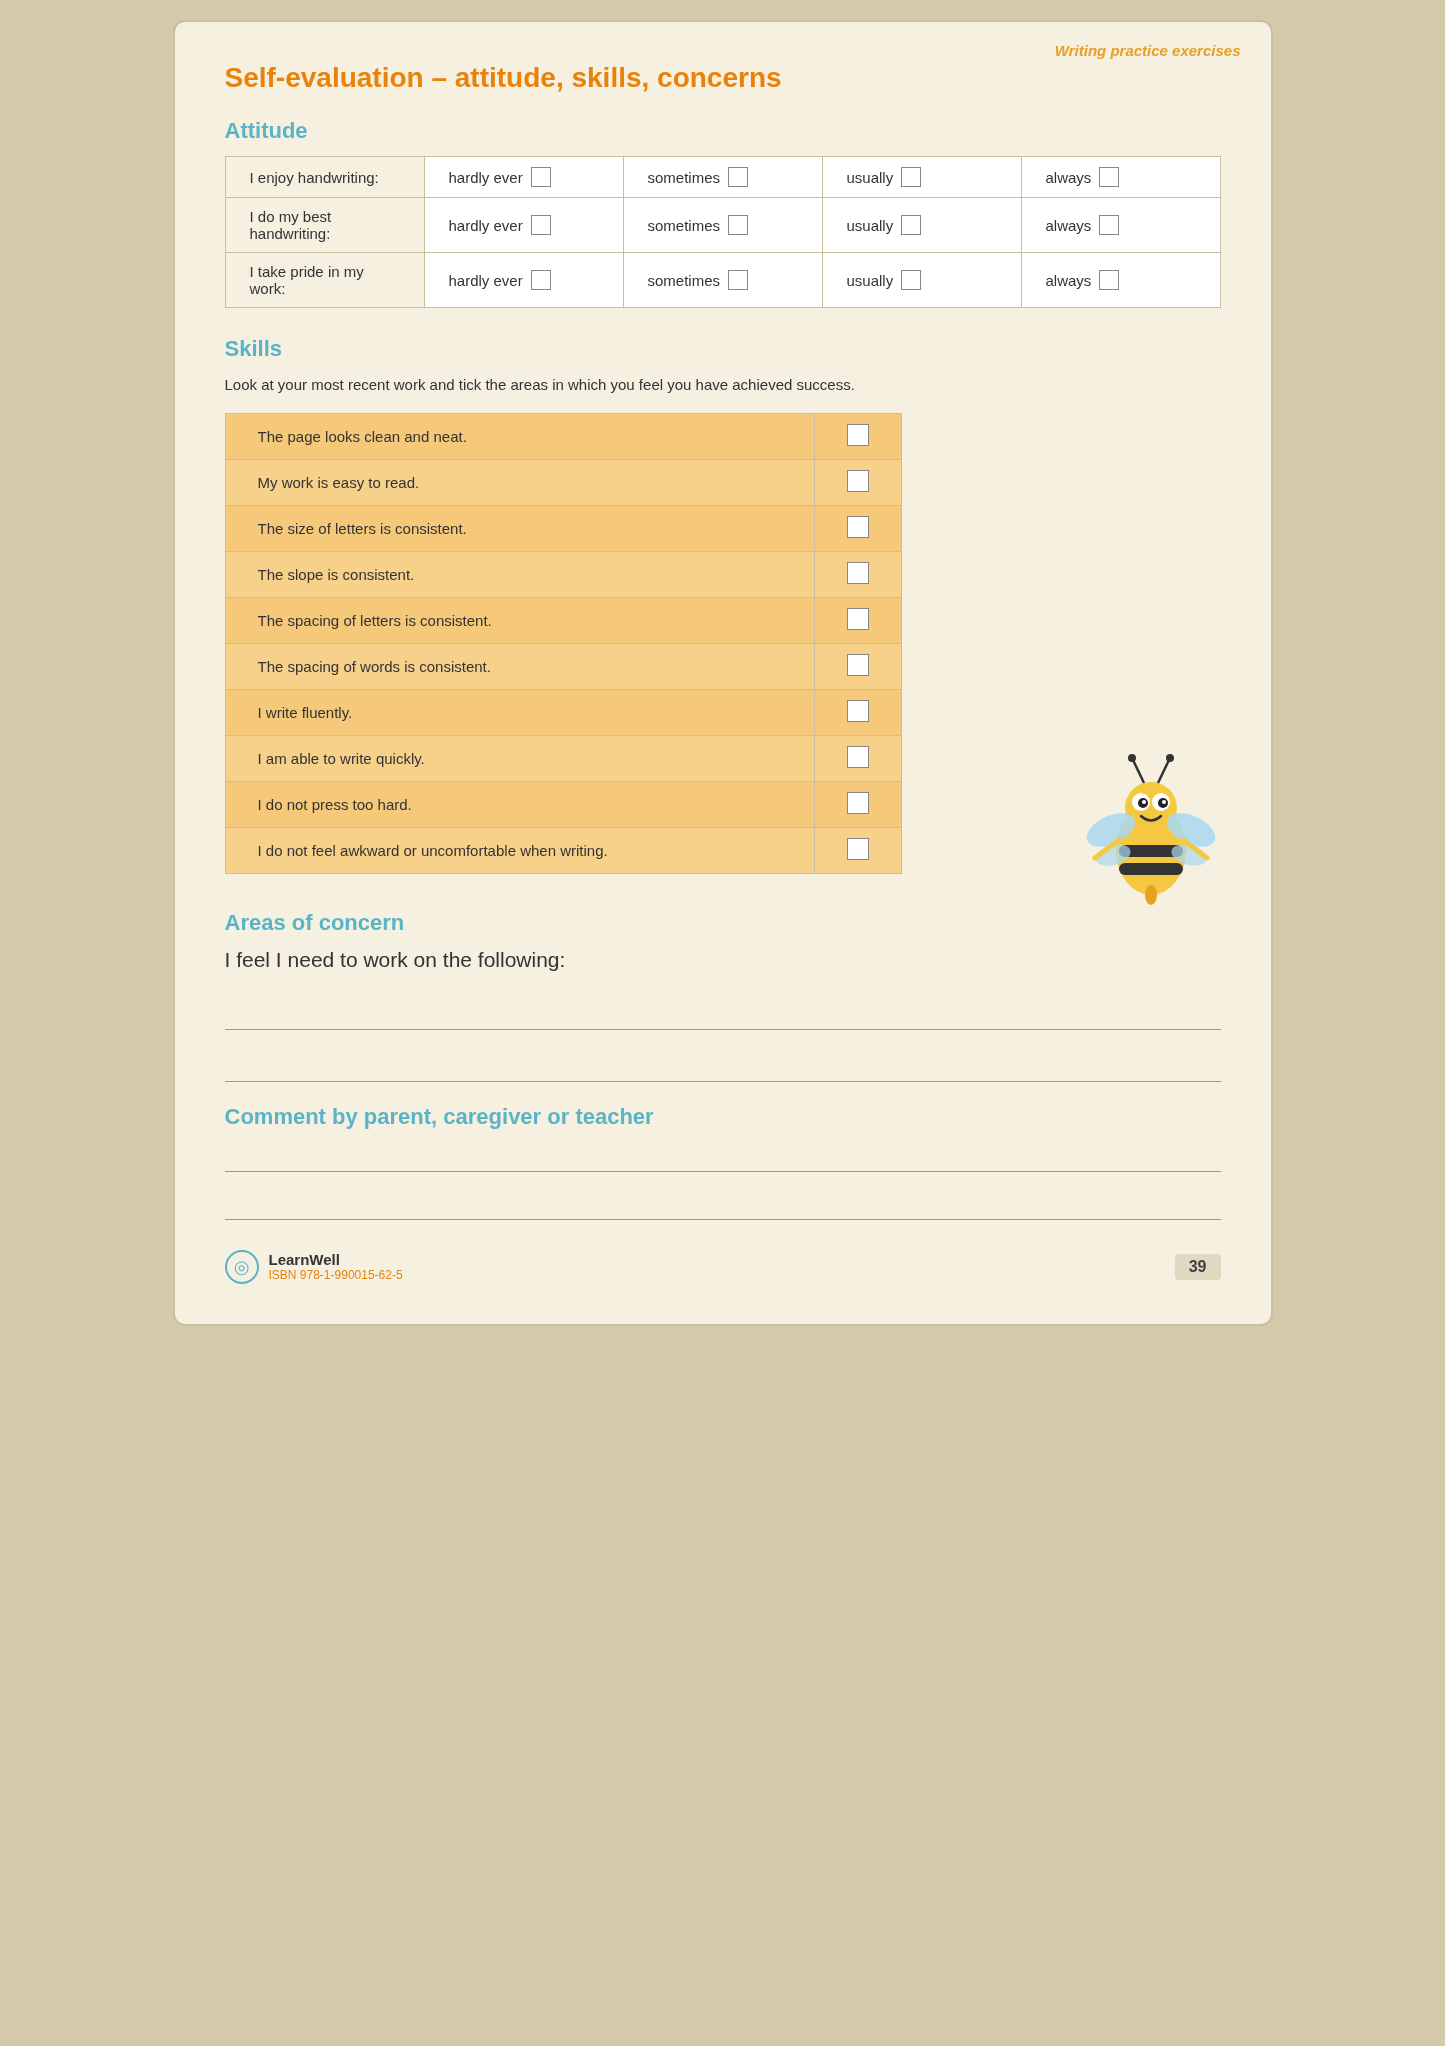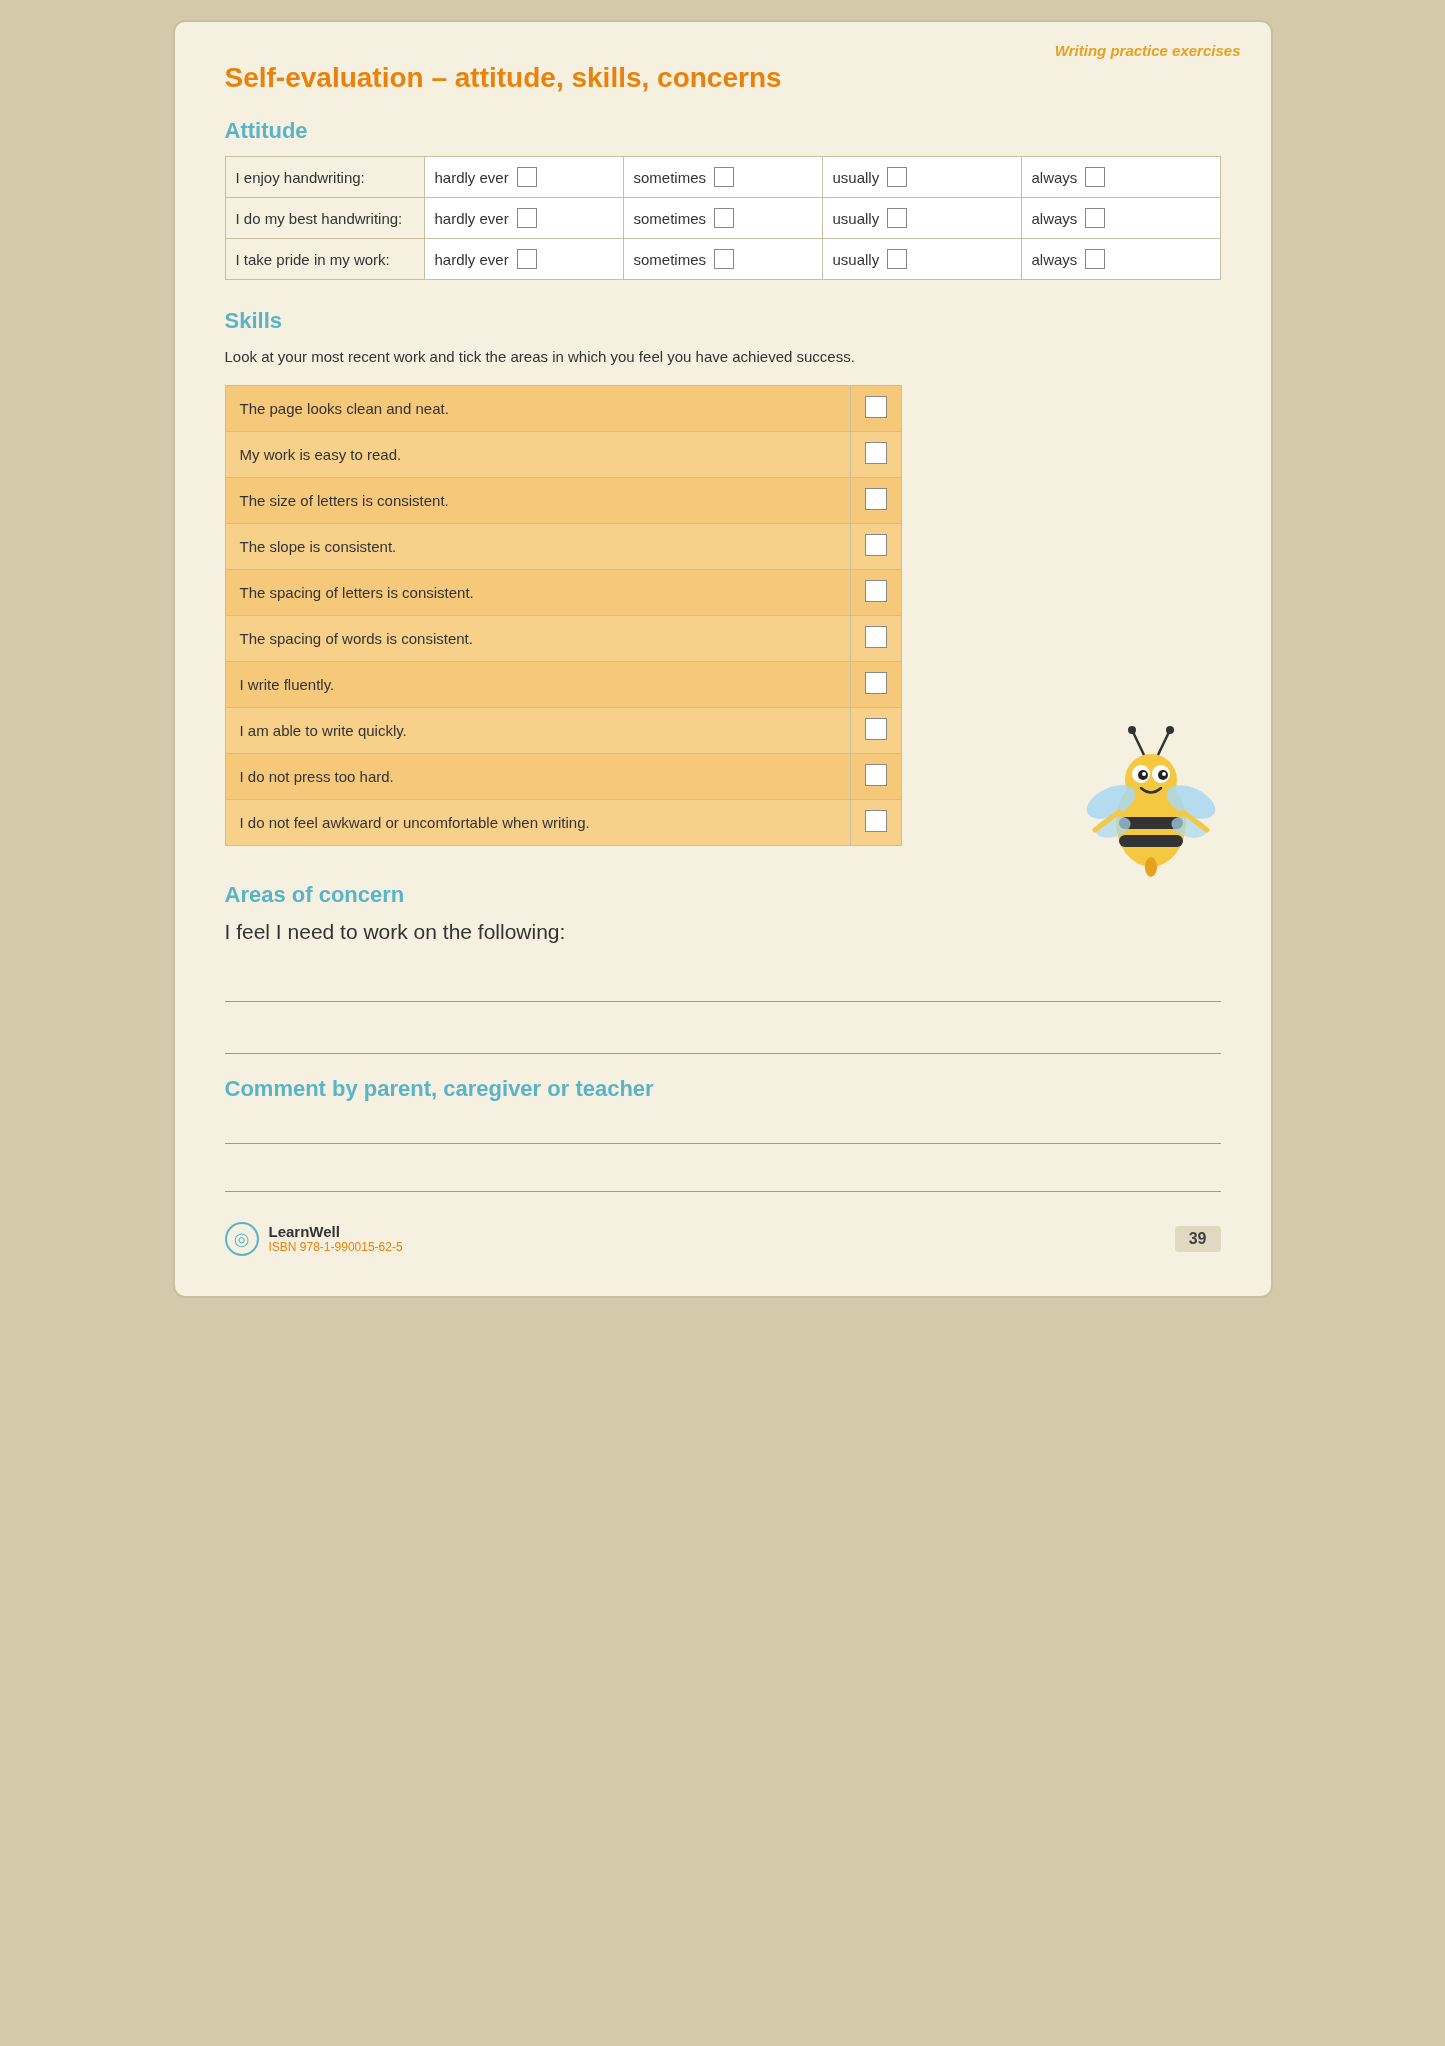--- a/index.html
+++ b/index.html
@@ -44,21 +44,21 @@
       margin-bottom: 12px;
     }
     
     .attitude-table {
       width: 100%;
       border-collapse: collapse;
       margin-bottom: 28px;
     }
     .attitude-table td {
       border: 1px solid #c8bfa0;
-      padding: 10px 10px;
+      padding: 10px 24px;
       background: #fff;
       font-size: 15px;
       color: #333;
     }
     .attitude-table td.row-label {
       background: #f5f0e0;
       font-weight: normal;
       width: 18%;
     }
     .attitude-table td.freq-cell {
@@ -84,21 +84,21 @@
       margin-bottom: 16px;
       line-height: 1.5;
     }
     .skills-table {
       width: 68%;
       border-collapse: collapse;
       margin-bottom: 20px;
     }
     .skills-table tr td {
       border: 1px solid #c8bfa0;
-      padding: 10px 14px;
+      padding: 10px 32px;
       background: #f5c87a;
       font-size: 15px;
       color: #333;
     }
     .skills-table tr td.checkbox-col {
       width: 40px;
       background: #f5c87a;
       text-align: center;
     }
     .checkbox-medium {

